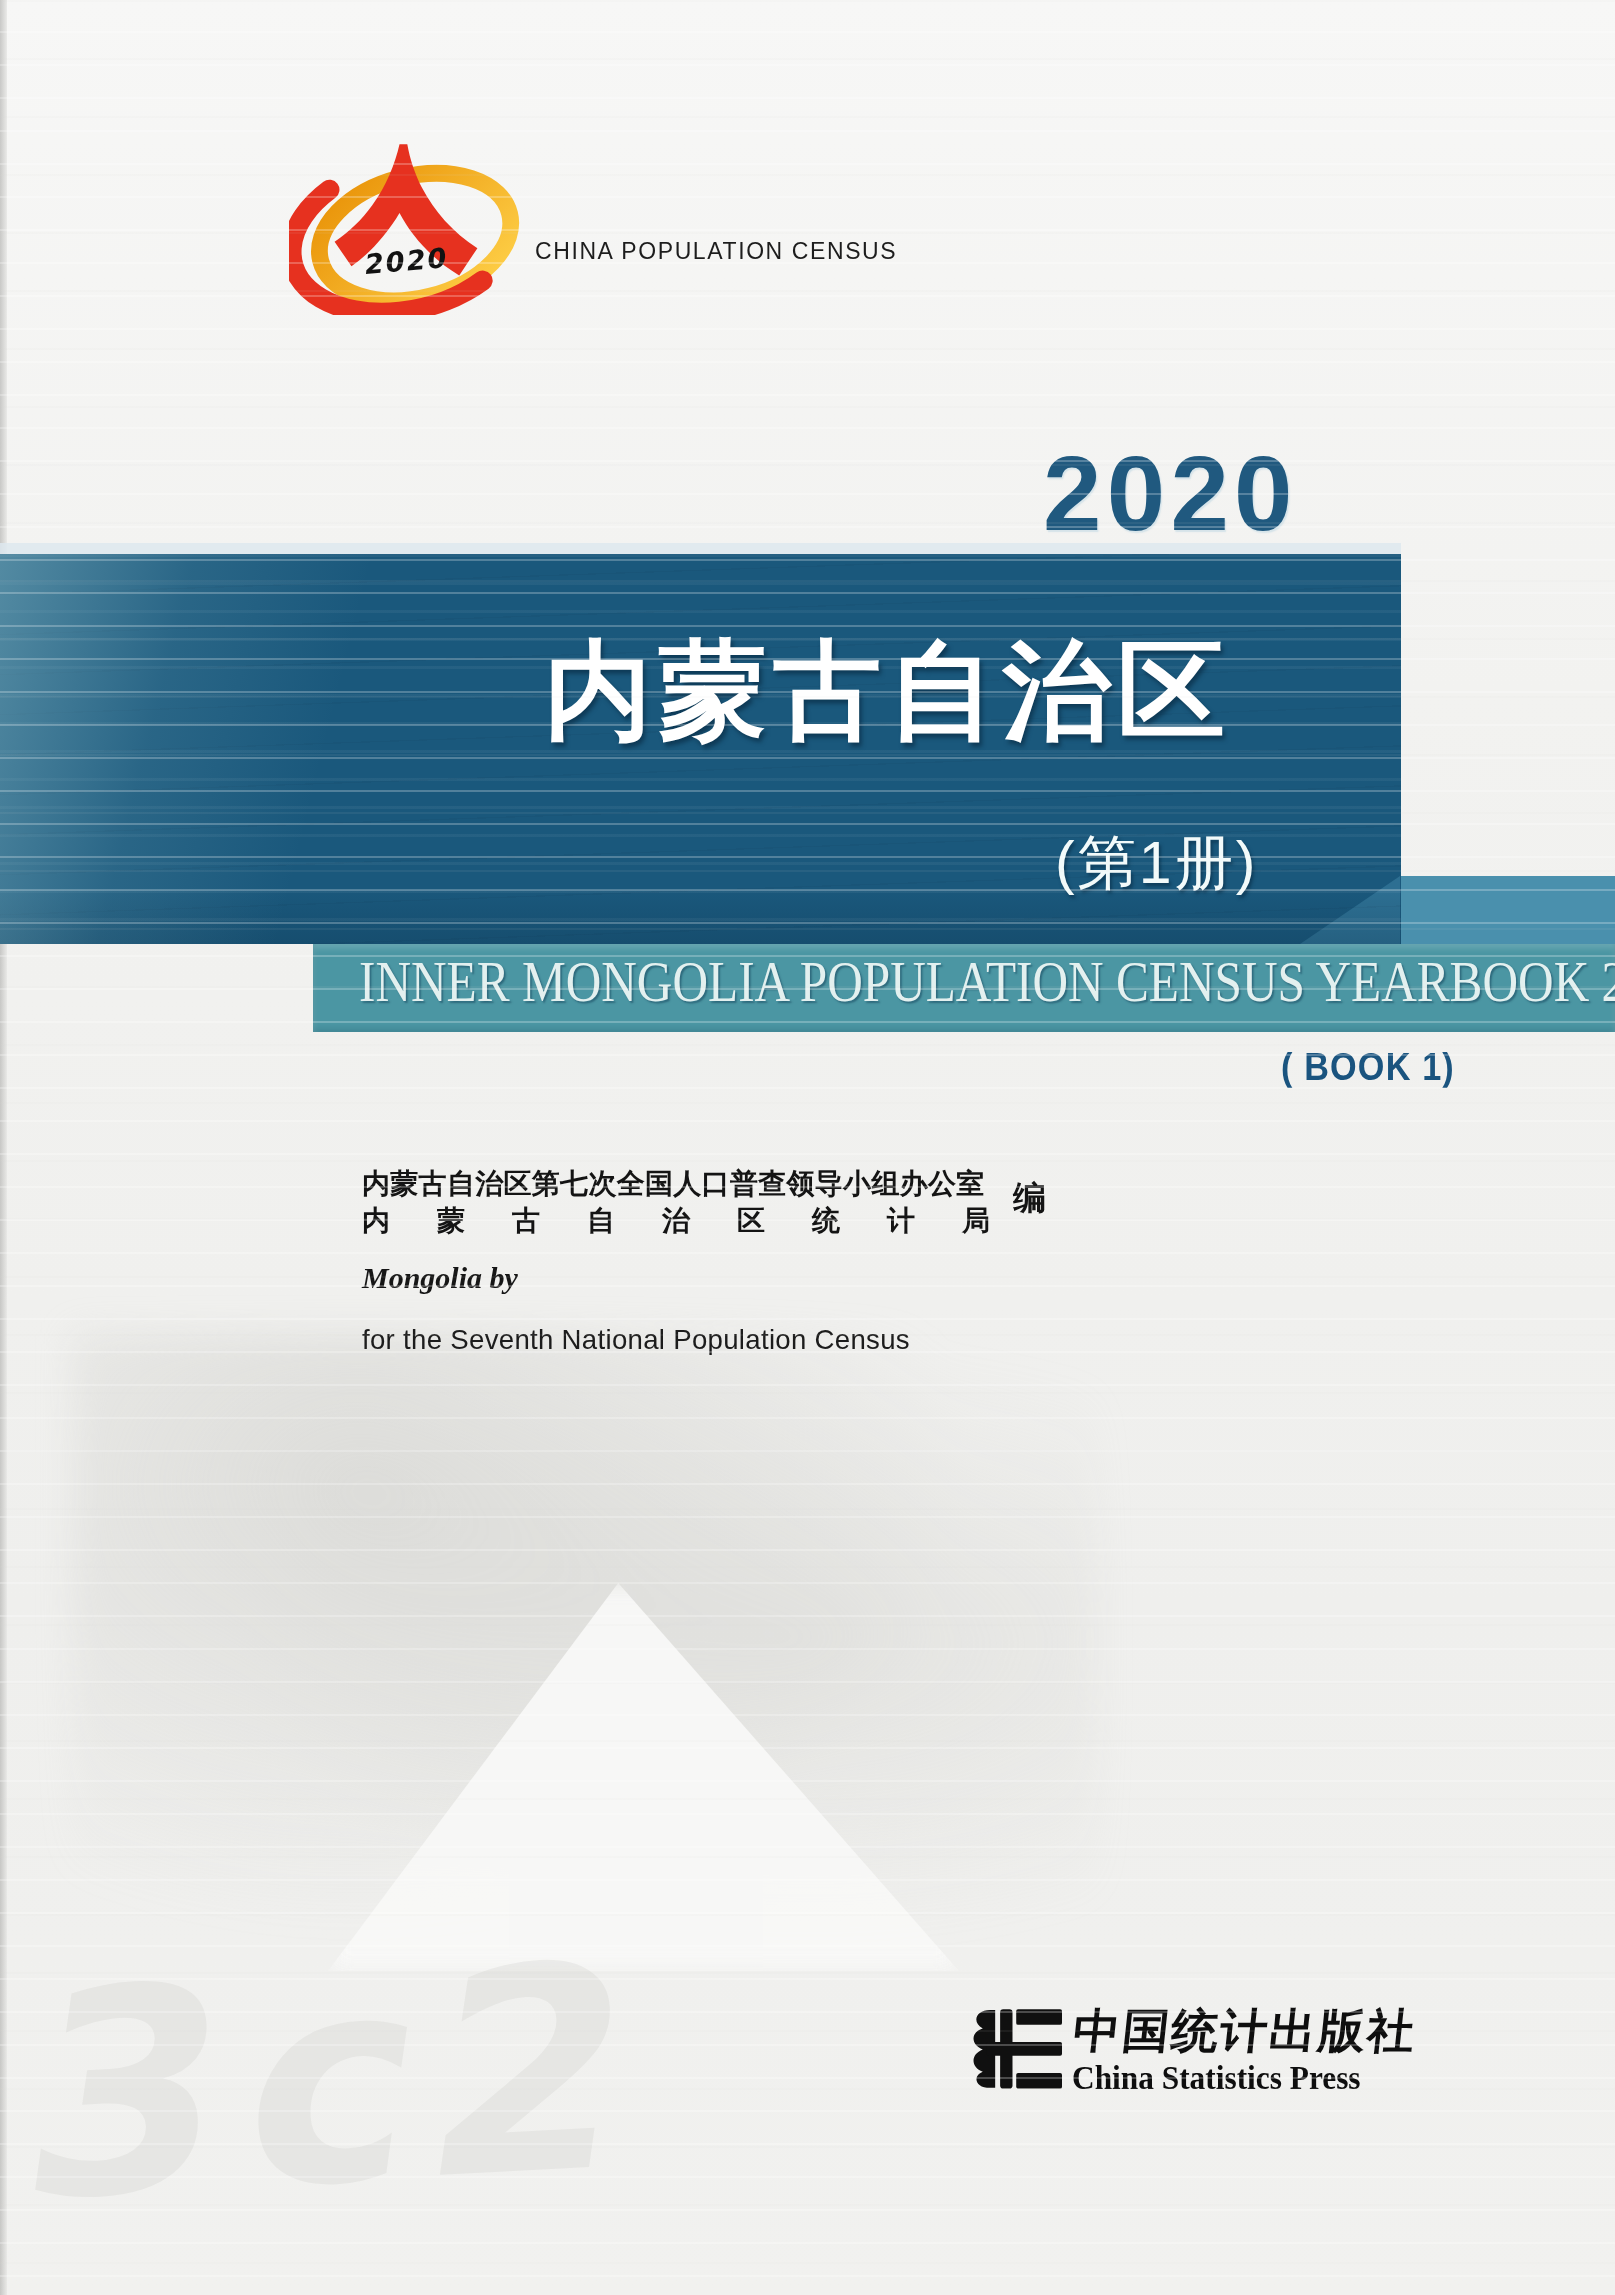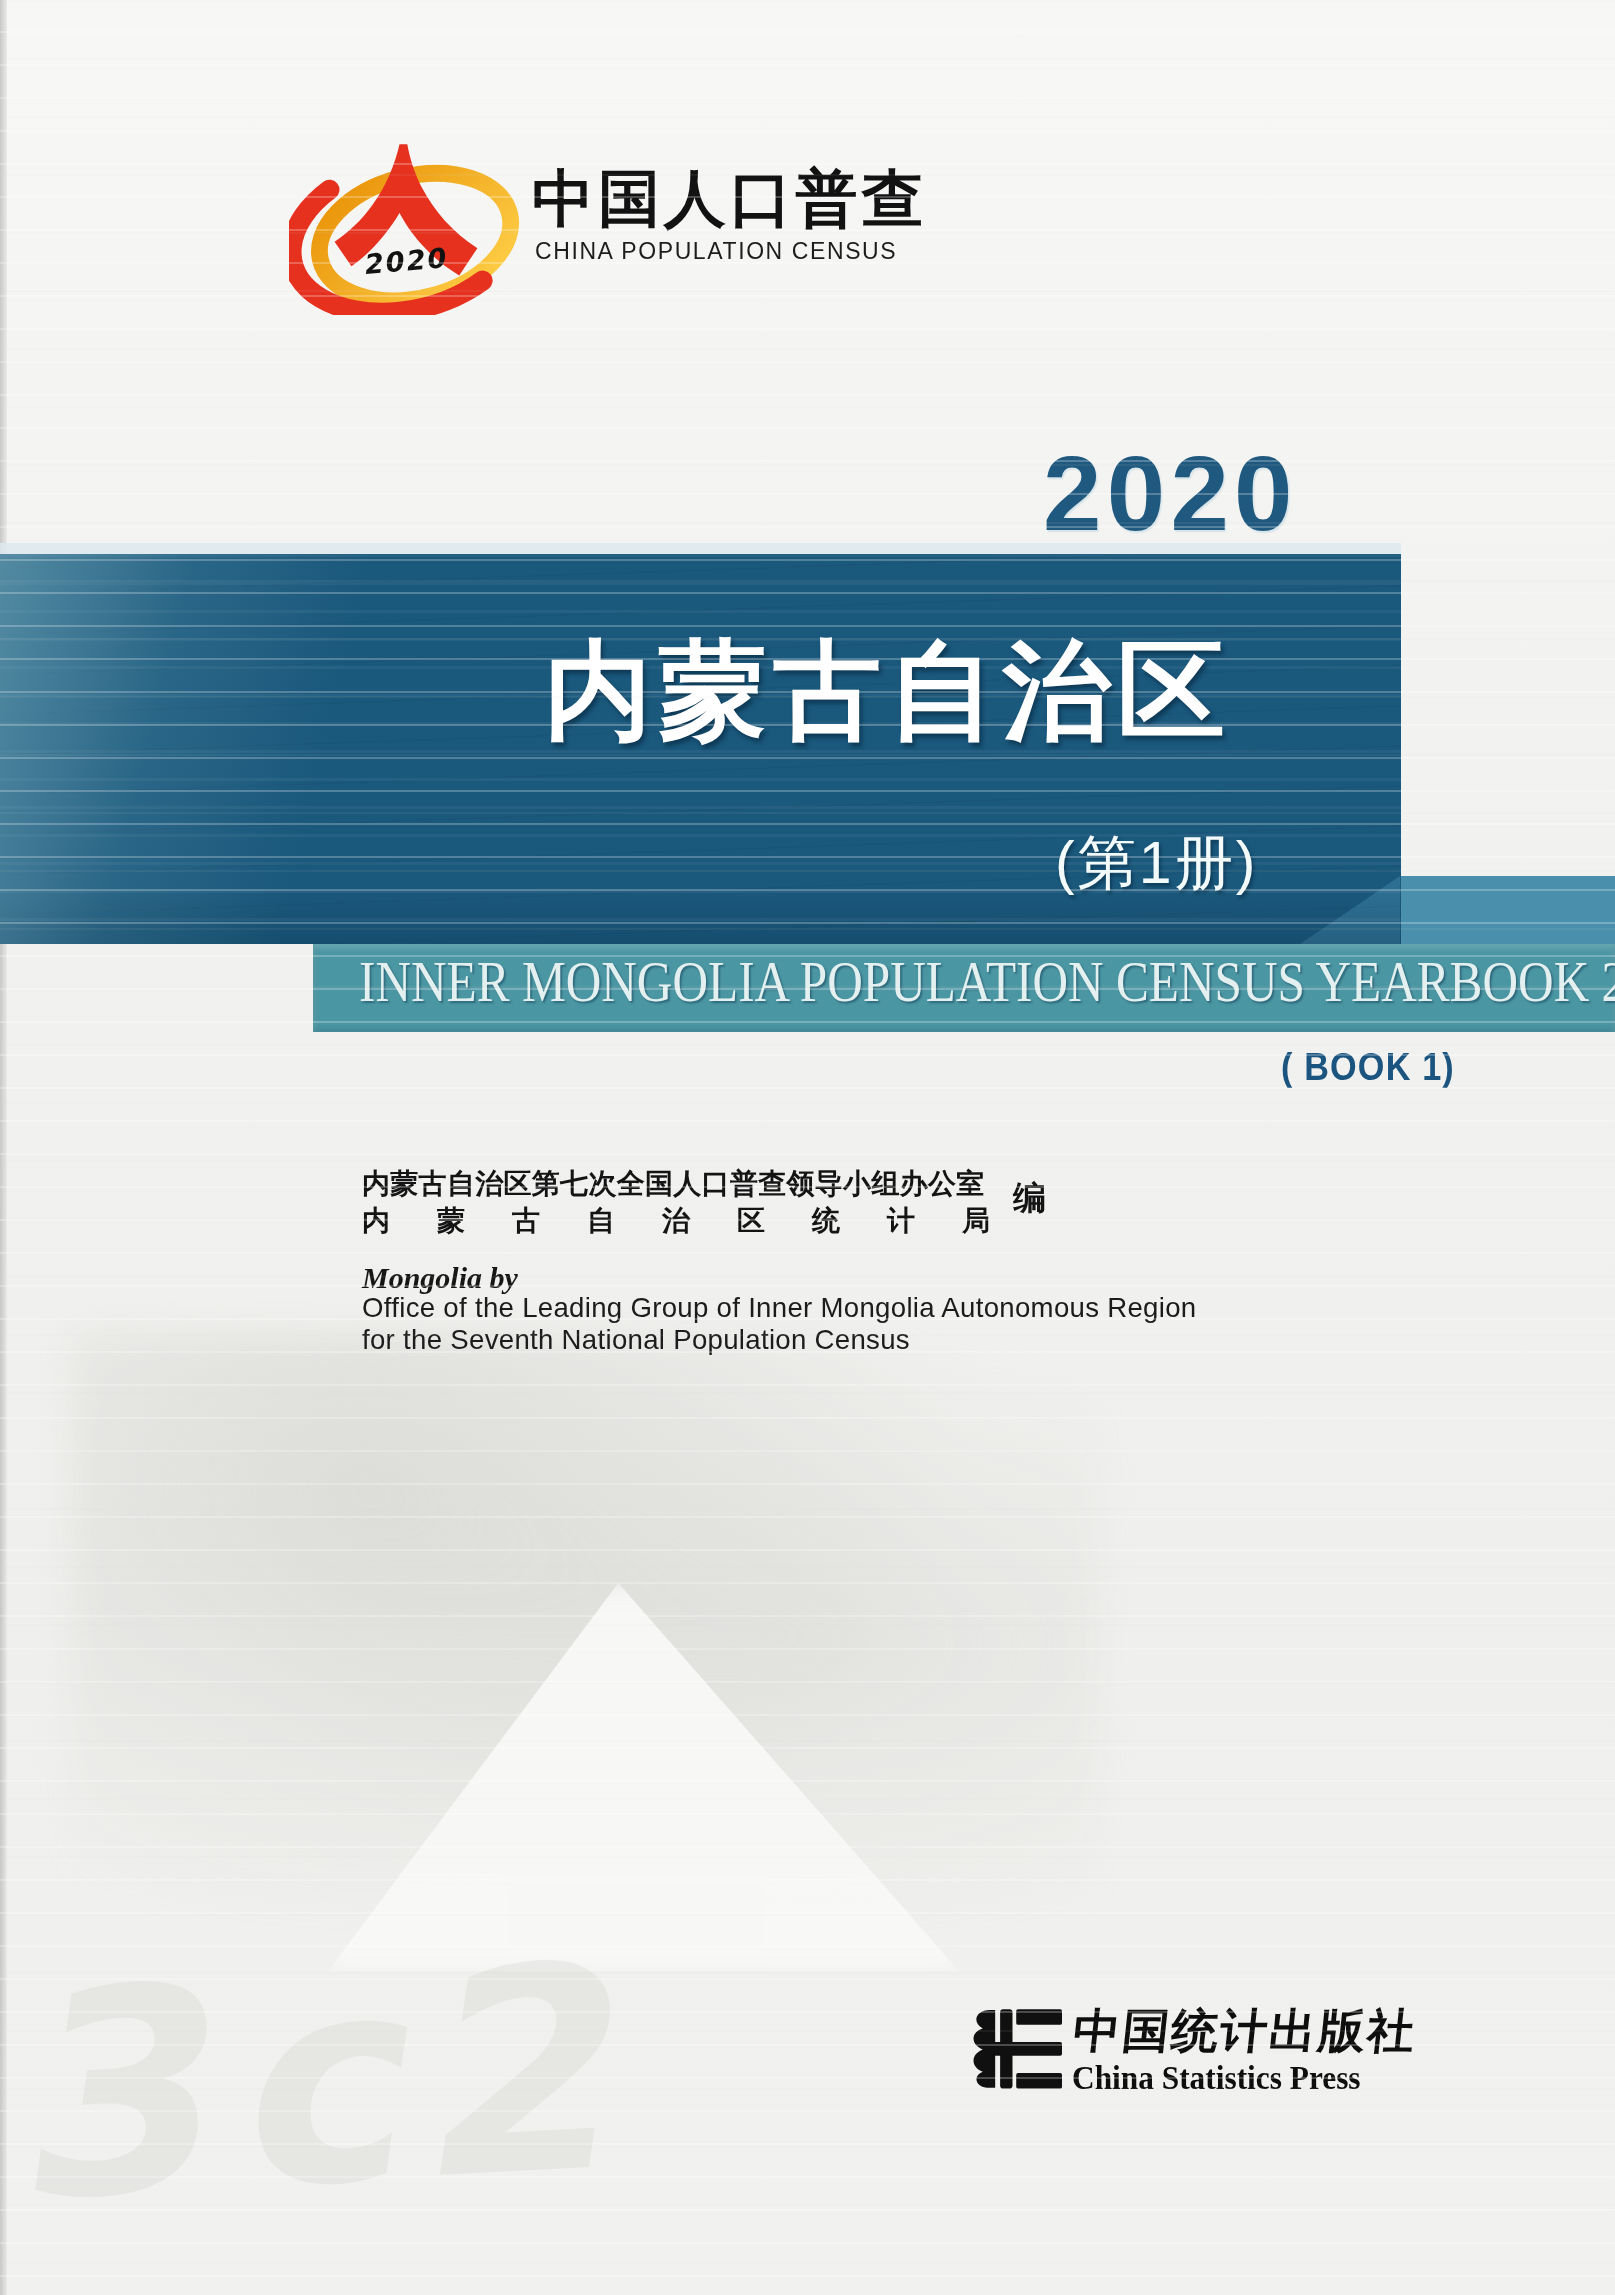--- a/index.html
+++ b/index.html
@@ -102,41 +102,39 @@
         <stop offset="1" stop-color="#ffd24a"></stop>
       </linearGradient>
     </defs>
     <ellipse cx="194" cy="165" rx="150" ry="94" transform="rotate(-14 194 165)" fill="none" stroke="url(#goldgrad)" stroke-width="26"></ellipse>
     <path d="M62,92 A150,96 -14 0 0 298,232" fill="none" stroke="#e6311f" stroke-width="31" stroke-linecap="round"></path>
     <path d="M170,22 C163,52 150,86 128,116 C112,138 92,158 70,172 L96,210
              C124,190 150,162 170,128 C190,166 222,200 262,224 L290,182
              C252,158 224,126 204,88 C194,68 186,45 182,22 Z" fill="#e6311f"></path>
     <text x="118" y="222" font-size="42" font-style="italic" font-weight="bold" font-family="DejaVu Sans, sans-serif" fill="#121212" letter-spacing="3" transform="rotate(-5 118 222)">2020</text>
   </svg>
-  <div class="abs brand-cn">中国人口普查</div>
   <div class="abs brand-en">CHINA POPULATION CENSUS</div>
 
   <div class="abs year-big">2020</div>
   <div class="abs pale-strip"></div>
   <div class="abs banner"></div>
   <div class="abs corner-tri"></div>
   <div class="abs teal-right"></div>
   <div class="abs teal-band"></div>
   <div class="abs banner-fx"></div>
 
   <div class="abs title-line title1">内蒙古自治区</div>
   <div class="abs vol-cn">(第1册)</div>
   <div class="abs yearbook-en">INNER MONGOLIA POPULATION CENSUS YEARBOOK 2020</div>
   <div class="abs book1">( BOOK 1)</div>
 
   <div class="abs cn-credit cn1">内蒙古自治区第七次全国人口普查领导小组办公室</div>
   <div class="abs cn-credit cn2">内蒙古自治区统计局</div>
   <div class="abs bian">编</div>
   <div class="abs compiled-by">Mongolia by</div>
-  <div class="abs en-credit en0">Office of the Leading Group of Inner Mongolia Autonomous Region</div>
   <div class="abs en-credit en1">for the Seventh National Population Census</div>
 
   <svg class="abs press-logo" viewBox="0 0 160 140">
     <g fill="#101010">
       <path d="M44,6 C20,6 14,26 32,36 C12,42 12,62 32,70 C12,78 12,98 32,106
                C16,112 18,132 44,132 L52,132 L52,6 Z"></path>
       <rect x="60" y="5" width="20" height="128" rx="5"></rect>
       <rect x="86" y="5" width="74" height="25" rx="3"></rect>
       <rect x="38" y="58" width="122" height="22" rx="3"></rect>
       <rect x="86" y="108" width="74" height="25" rx="3"></rect>

